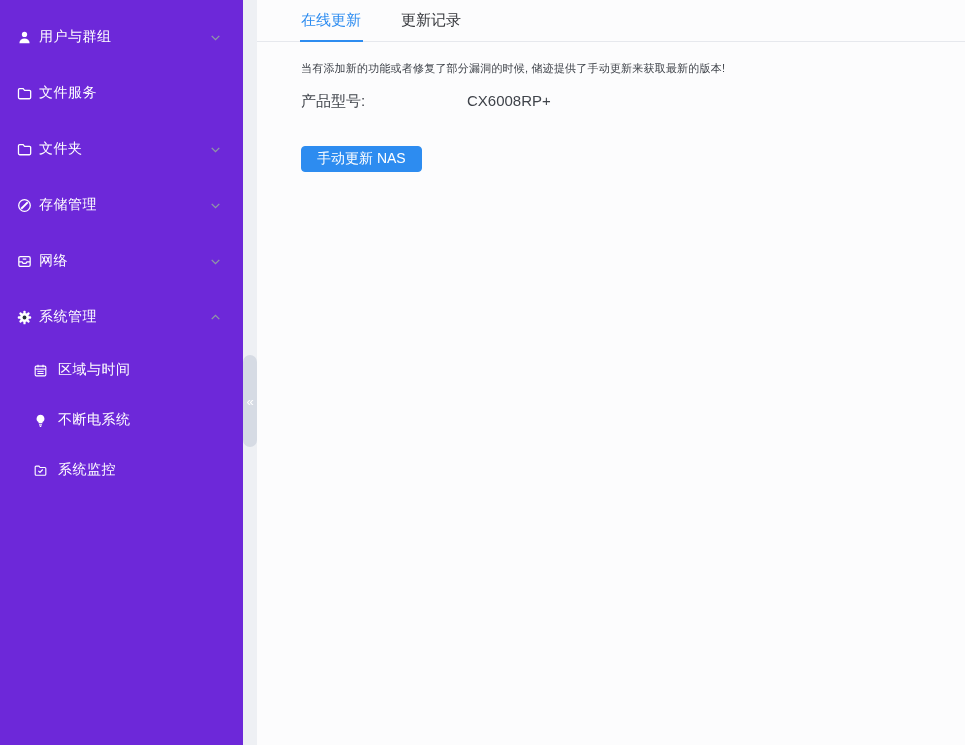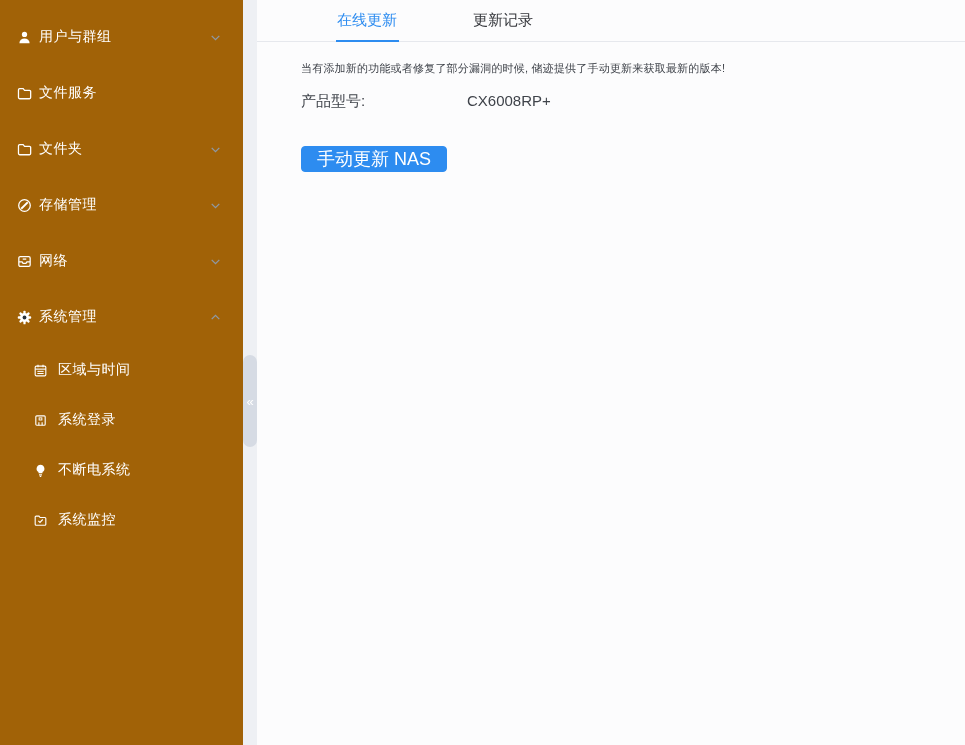--- a/index.html
+++ b/index.html
@@ -6,21 +6,21 @@
   html,body { width:965px; height:745px; overflow:hidden; }
   body {
     display:flex;
     font-family:"Liberation Sans","DejaVu Sans",sans-serif;
     background:#fcfcfd;
   }
 
   
   .sidebar {
     width:243px; min-width:243px; height:745px;
-    background:#a16207; color:#fff;
+    background:#6d28d9; color:#fff;
     padding-top:9px;
     display:flex; flex-direction:column;
   }
   .nav-item {
     height:56px; display:flex; align-items:center;
     padding:0 21px 0 15px; cursor:pointer;
   }
   .nav-icon { width:18px; height:18px; display:flex; align-items:center; justify-content:center; flex:none; }
   .nav-label { margin-left:6px; font-size:14px; letter-spacing:0.5px; color:#ffffff; white-space:nowrap; }
   .chev { margin-left:auto; display:flex; align-items:center; }
@@ -49,38 +49,38 @@
 
   
   .content { flex:1; height:745px; background:#fcfcfd; display:flex; flex-direction:column; }
   .tabbar {
     height:42px; display:flex; align-items:stretch;
     padding-left:44px; border-bottom:1px solid #e6e8ed;
   }
   .tab {
     display:flex; align-items:center;
     font-size:15px; color:#33353a;
-    margin-right:40px; position:relative; cursor:pointer;margin-left:36px;
+    margin-right:40px; position:relative; cursor:pointer;
   }
   .tab.active { color:#2d8cf0; }
   .tab.active::after {
     content:""; position:absolute; left:-1px; right:-2px; bottom:-1px;
     height:2px; background:#2d8cf0;
   }
   .panel { padding:0 20px 0 44px; }
   .desc { margin-top:19px; font-size:11px; color:#3f434a; letter-spacing:0.2px; }
   .fields { }
   .field-row { margin-top:16px; display:flex; font-size:15px; color:#3f434a; }
   .field-label { width:166px; flex:none; }
   .field-value { color:#3f434a; }
   .update-btn {
     margin-top:35px; height:26px; padding:12px 15px;
     background:#2d8cf0; color:#ffffff;
     border:1px solid #2d8cf0; border-radius:4px;
-    font-size:18px; font-family:inherit; cursor:pointer;
+    font-size:14px; font-family:inherit; cursor:pointer;
     display:inline-flex; align-items:center;
   }
 </style>
 </head>
 <body>
 
 <aside class="sidebar">
 
   <div class="nav-item">
     <span class="nav-icon">
@@ -183,31 +183,20 @@
           <line x1="3.5" y1="9.8" x2="20.5" y2="9.8" stroke="#fff" stroke-width="1.8"></line>
           <line x1="8" y1="2.8" x2="8" y2="6.8" stroke="#fff" stroke-width="1.8"></line>
           <line x1="16" y1="2.8" x2="16" y2="6.8" stroke="#fff" stroke-width="1.8"></line>
           <line x1="7" y1="13.4" x2="17" y2="13.4" stroke="#fff" stroke-width="1.6"></line>
           <line x1="7" y1="16.8" x2="17" y2="16.8" stroke="#fff" stroke-width="1.6"></line>
         </svg>
       </span>
       <span class="sub-label">区域与时间</span>
     </div>
 
-    <div class="submenu-item">
-      <span class="sub-icon">
-        <svg viewBox="0 0 24 24" width="15" height="15">
-          <rect x="4.5" y="4.5" width="15" height="15" rx="1.5" fill="none" stroke="#fff" stroke-width="1.8"></rect>
-          <rect x="9.8" y="7.8" width="4.4" height="3.4" fill="none" stroke="#fff" stroke-width="1.5"></rect>
-          <line x1="9.4" y1="19.5" x2="9.4" y2="14.6" stroke="#fff" stroke-width="1.8"></line>
-          <line x1="14.6" y1="19.5" x2="14.6" y2="14.6" stroke="#fff" stroke-width="1.8"></line>
-        </svg>
-      </span>
-      <span class="sub-label">系统登录</span>
-    </div>
 
 
     <div class="submenu-item">
       <span class="sub-icon">
         <svg viewBox="0 0 24 24" width="15" height="15">
           <path d="M12 2.8 a6.3 6.3 0 0 1 3.2 11.7 l0 2 h-6.4 l0 -2 A6.3 6.3 0 0 1 12 2.8 Z" fill="#fff"></path>
           <line x1="9.6" y1="19" x2="14.4" y2="19" stroke="#fff" stroke-width="1.9"></line>
           <line x1="10.8" y1="21.5" x2="13.2" y2="21.5" stroke="#fff" stroke-width="1.9"></line>
         </svg>
       </span>

